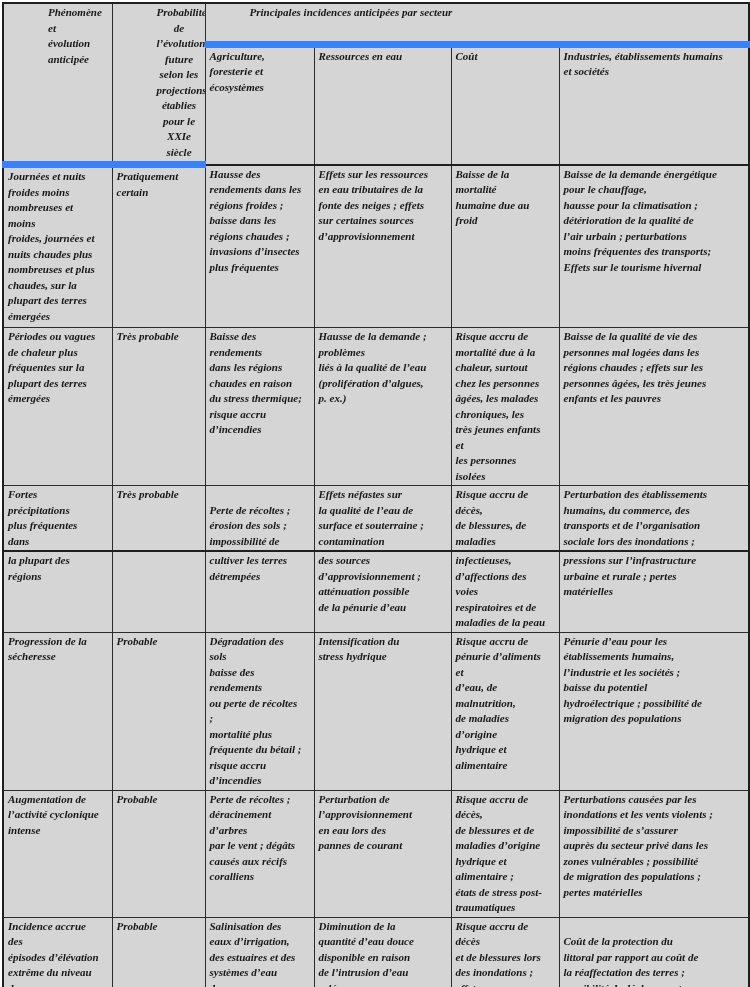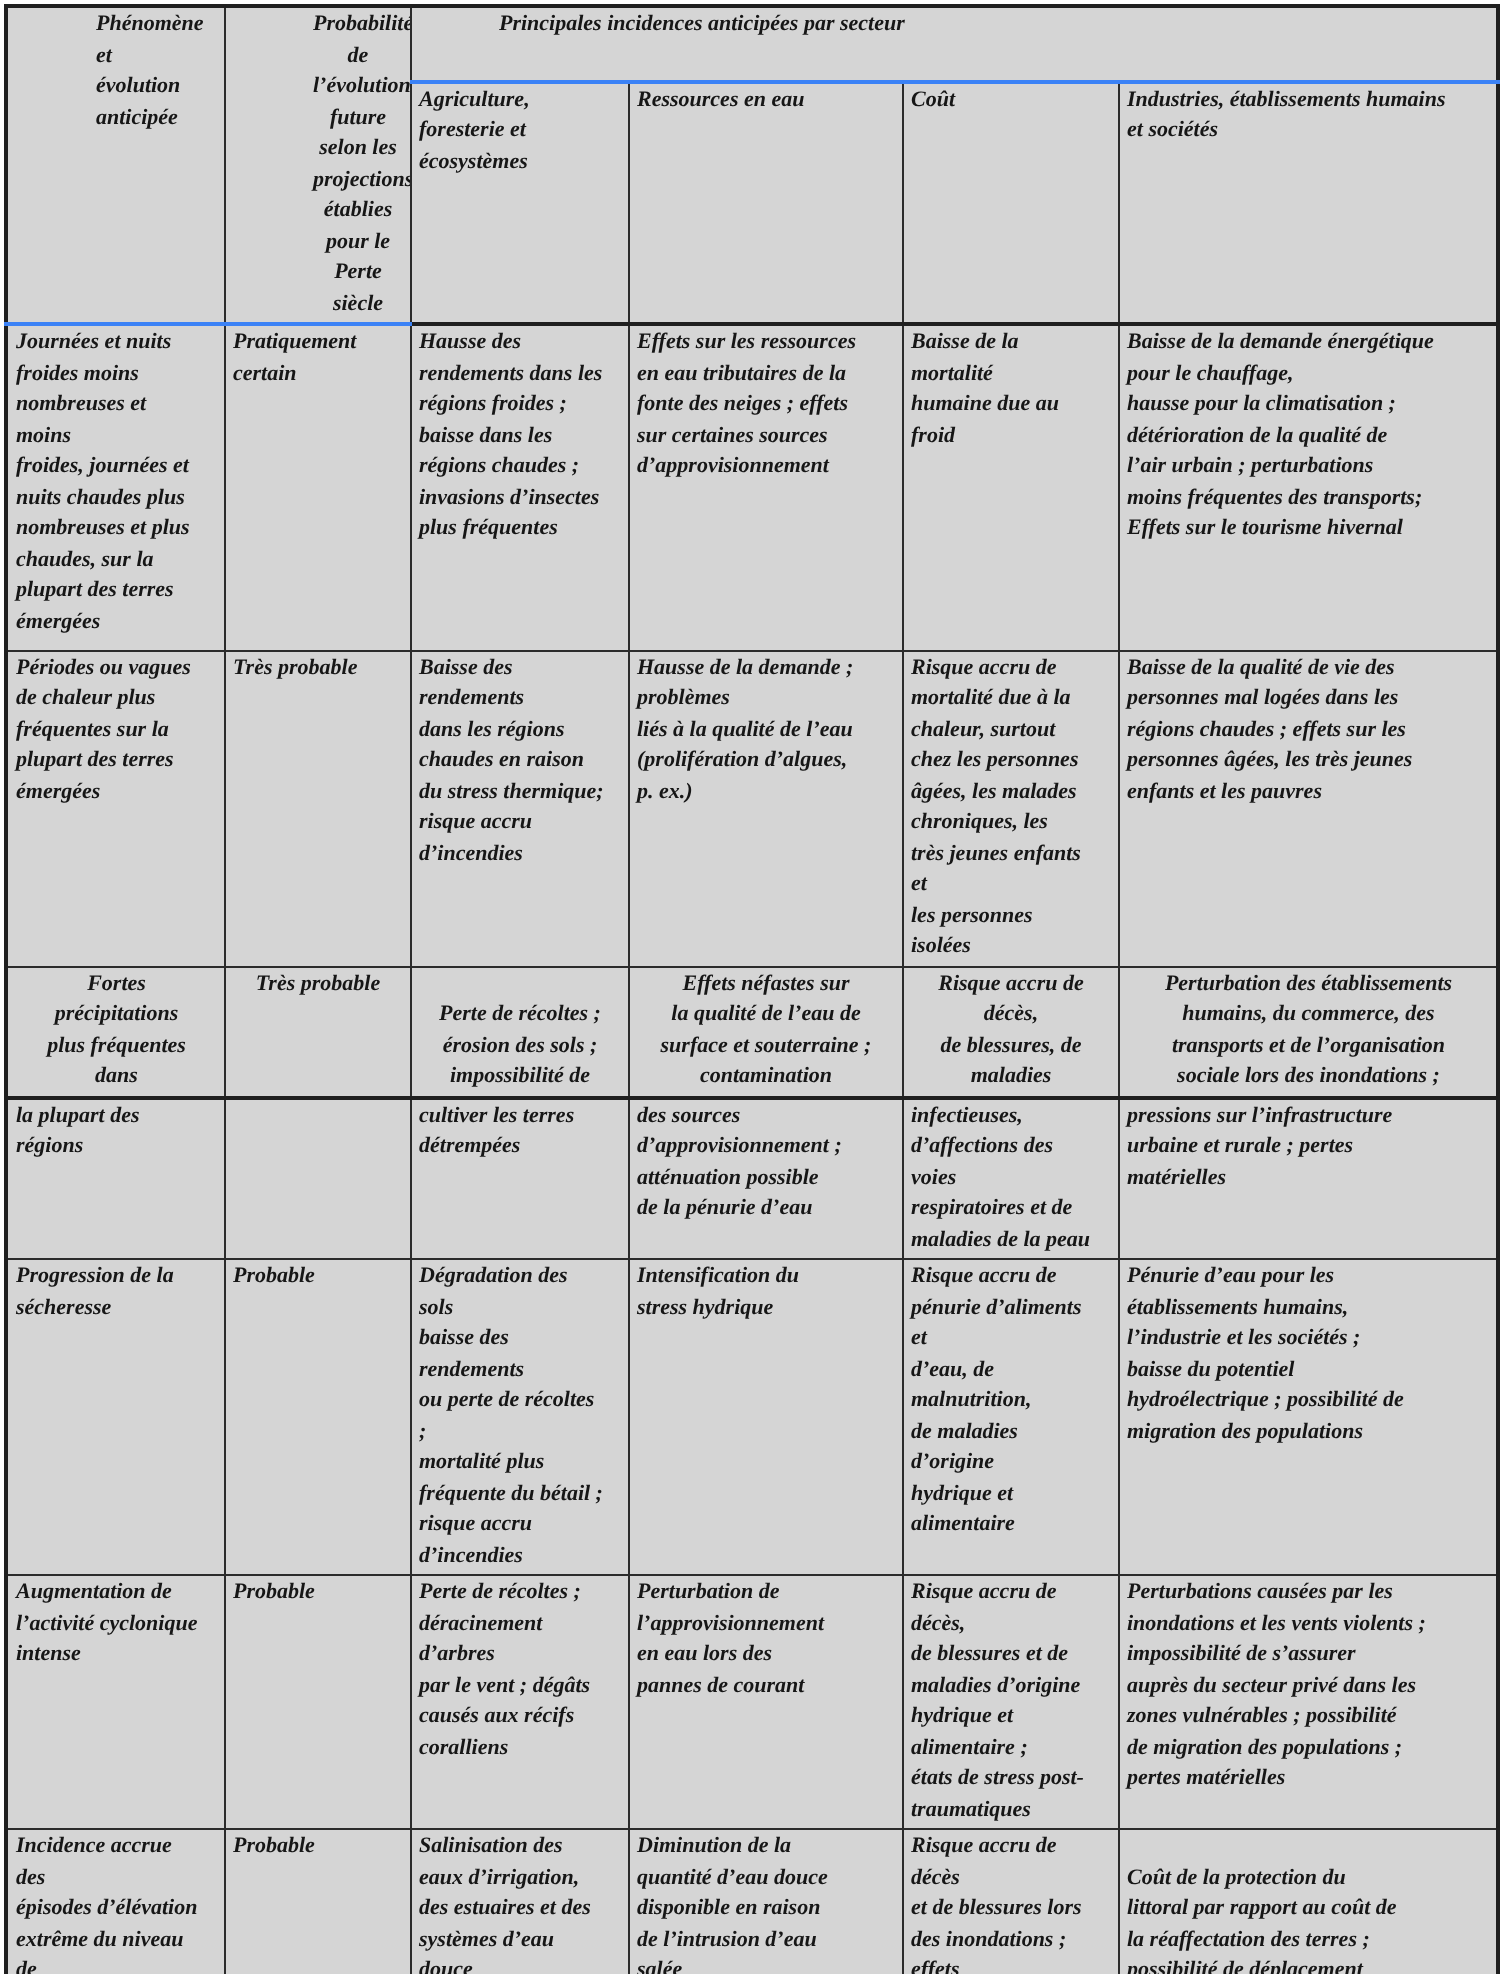--- a/index.html
+++ b/index.html
@@ -33,28 +33,28 @@
     font-size: 11px;
     line-height: 15.5px;
     color: #161616;
     white-space: pre-line;
     overflow: hidden;
     font-weight: bold;
   }
   th {
     font-weight: bold;
   }
-  tr.header-top > th { border-bottom: 2px solid #3b82f6; height: 18px; padding-left: 44px; }
+  tr.header-top > th { border-bottom: 7px solid #3b82f6; height: 18px; padding-left: 44px; }
   tr.header-main > th { border-bottom: 2px solid #1f1f1f; margin-top: 12px; }
   tr.header-main { height: 71px; }
   th.center { text-align: center; }
   tr.r1 { height: 163px; }
   tr.r2 { height: 152px; margin-left: 10px; }
   tr.r3a { height: 64px; }
-  tr.r3a > td { border-bottom: 2px solid #1f1f1f; text-align: center; }
+  tr.r3a > td { border-bottom: 2px solid #1f1f1f; }
   tr.r3b { height: 72px; }
   tr.r4 { height: 156px; }
   tr.r5 { height: 126px; }
   tr.r6 { height: 160px; }
 </style>
 </head>
 <body>
 
 <div class="page">
   <table class="impacts">
@@ -68,21 +68,21 @@
     </colgroup>
     <tbody>
       <tr class="header-top">
         <th rowspan="2">Phénomène et
 évolution anticipée</th>
         <th rowspan="2" class="center">Probabilité de
 l’évolution
 future selon les
 projections
 établies pour le
-Perte siècle</th>
+XXIe siècle</th>
         <th colspan="4">Principales incidences anticipées par secteur</th>
       </tr>
       <tr class="header-main">
         <th>Agriculture,
 foresterie et
 écosystèmes</th>
         <th>Ressources en eau</th>
         <th>Coût</th>
         <th>Industries, établissements humains
 et sociétés</th>

